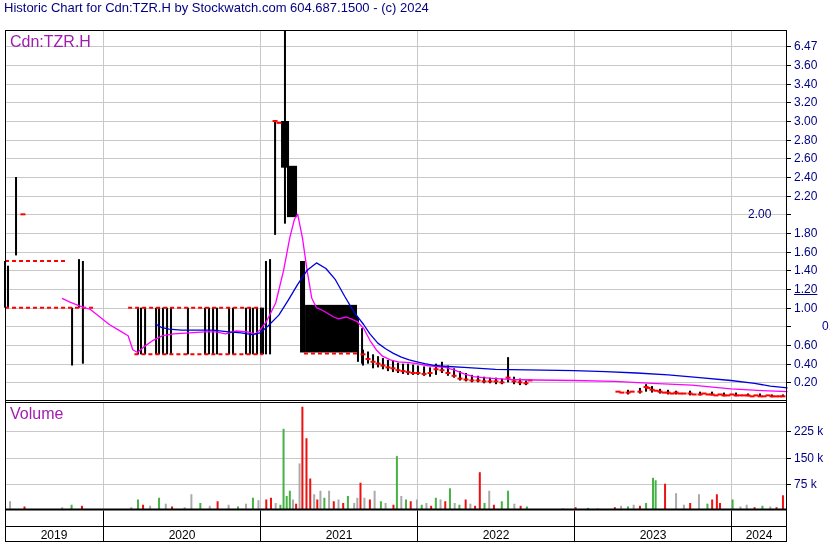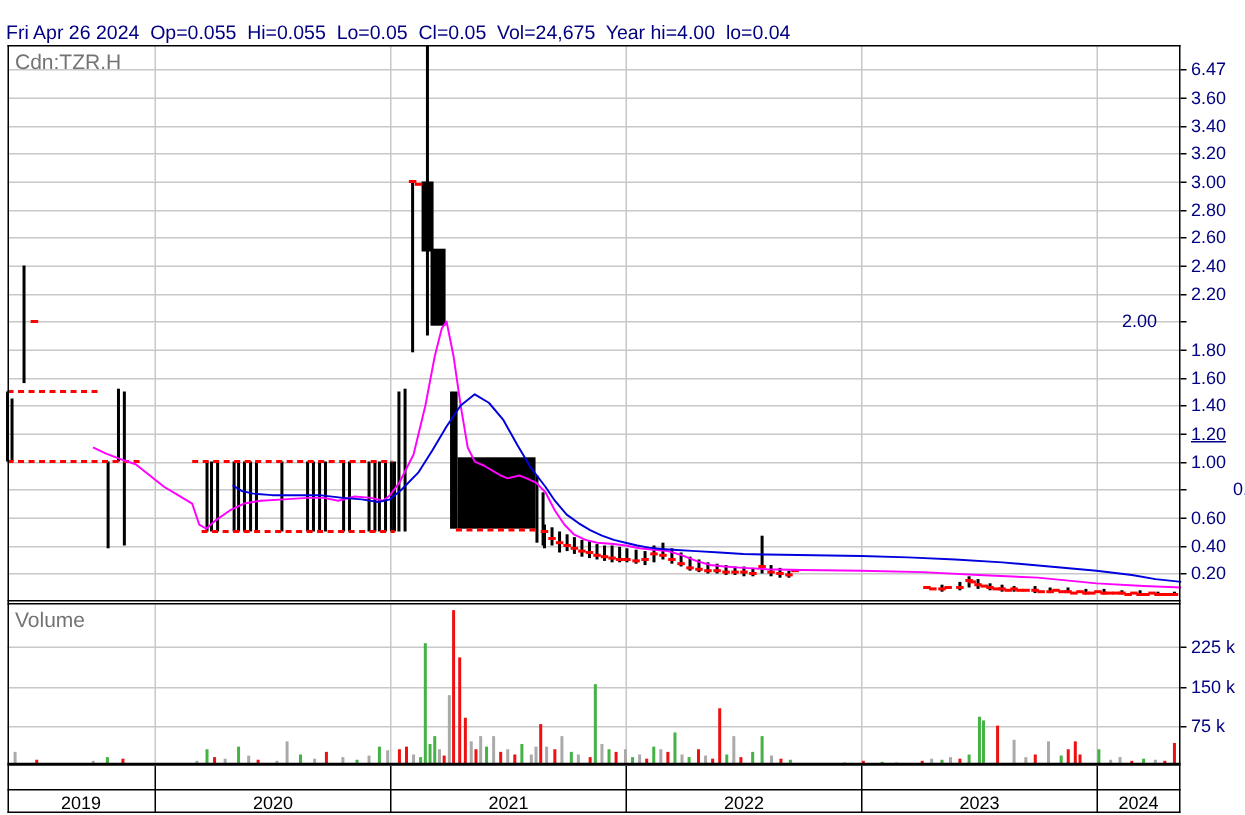--- a/index.html
+++ b/index.html
@@ -2,21 +2,21 @@
 <html><head>
 <meta charset="utf-8">
 <style>
   html,body{margin:0;padding:0;background:#ffffff;}
   .page{position:relative;width:830px;height:543px;background:#ffffff;overflow:hidden;
         font-family:"Liberation Sans",sans-serif;}
   #chart-svg{position:absolute;left:0;top:0;}
   .hdr{position:absolute;left:4px;color:#000080;font-size:13px;line-height:14px;white-space:pre;}
   .hdr1{top:1px;}
   .hdr2{top:15px;}
-  .panel-label{position:absolute;left:10px;color:#737373;font-size:14px;}
+  .panel-label{position:absolute;left:10px;color:#a21caf;font-size:16px;}
   .sym-label{top:33px;}
   .vol-label{top:405px;}
   .tick-label{position:absolute;color:#000080;font-size:12px;white-space:pre;}
   .year-label{position:absolute;color:#000000;font-size:12px;transform:translateX(-50%);}
 </style>
 </head>
 <body>
 
 <div class="page">
   <svg id="chart-svg" width="830" height="543" viewBox="0 0 830 543">
@@ -353,21 +353,21 @@
       <line x1="787" y1="289.5" x2="791" y2="289.5" stroke="#000000" stroke-width="1"></line>
       <line x1="787" y1="308.5" x2="791" y2="308.5" stroke="#000000" stroke-width="1"></line>
       <line x1="787" y1="326.5" x2="791" y2="326.5" stroke="#000000" stroke-width="1"></line>
       <line x1="787" y1="345.5" x2="791" y2="345.5" stroke="#000000" stroke-width="1"></line>
       <line x1="787" y1="364.5" x2="791" y2="364.5" stroke="#000000" stroke-width="1"></line>
       <line x1="787" y1="382.5" x2="791" y2="382.5" stroke="#000000" stroke-width="1"></line>
       <line x1="787" y1="484.5" x2="791" y2="484.5" stroke="#000000" stroke-width="1"></line>
       <line x1="787" y1="458.5" x2="791" y2="458.5" stroke="#000000" stroke-width="1"></line>
       <line x1="787" y1="431.5" x2="791" y2="431.5" stroke="#000000" stroke-width="1"></line>
     </svg>
-  <div class="hdr hdr2">Fri Apr 26 2024  Op=0.055  Hi=0.055  Lo=0.05  Cl=0.05  Vol=24,675  Year hi=4.00  lo=0.04</div>
+  <div class="hdr hdr1">Historic Chart for Cdn:TZR.H by Stockwatch.com 604.687.1500 - (c) 2024</div>
   <div class="panel-label sym-label">Cdn:TZR.H</div>
   <div class="panel-label vol-label">Volume</div>
   <div id="axis-labels">
       <div class="tick-label" style="left: 794px; top: 39px;">6.47</div>
       <div class="tick-label" style="left: 794px; top: 58px;">3.60</div>
       <div class="tick-label" style="left: 794px; top: 77px;">3.40</div>
       <div class="tick-label" style="left: 794px; top: 95px;">3.20</div>
       <div class="tick-label" style="left: 794px; top: 114px;">3.00</div>
       <div class="tick-label" style="left: 794px; top: 133px;">2.80</div>
       <div class="tick-label" style="left: 794px; top: 151px;">2.60</div>

